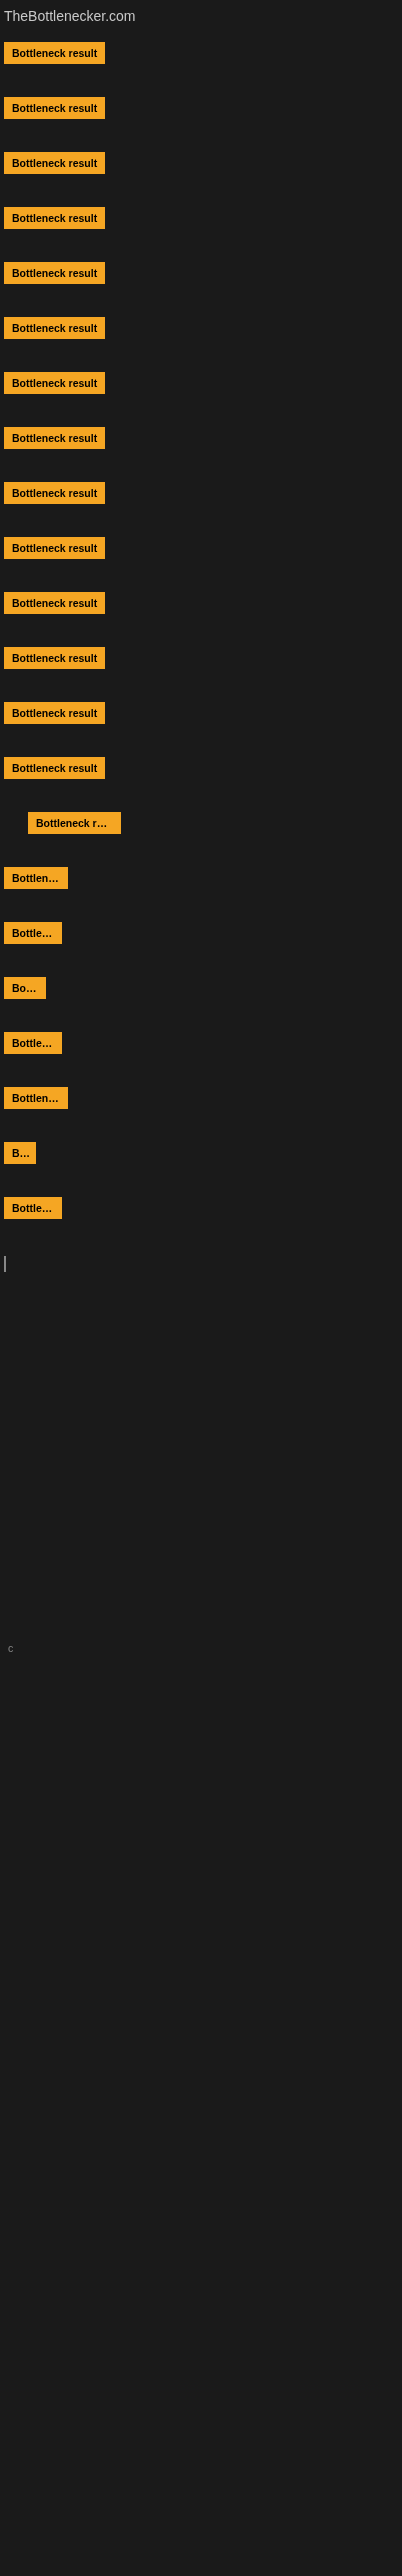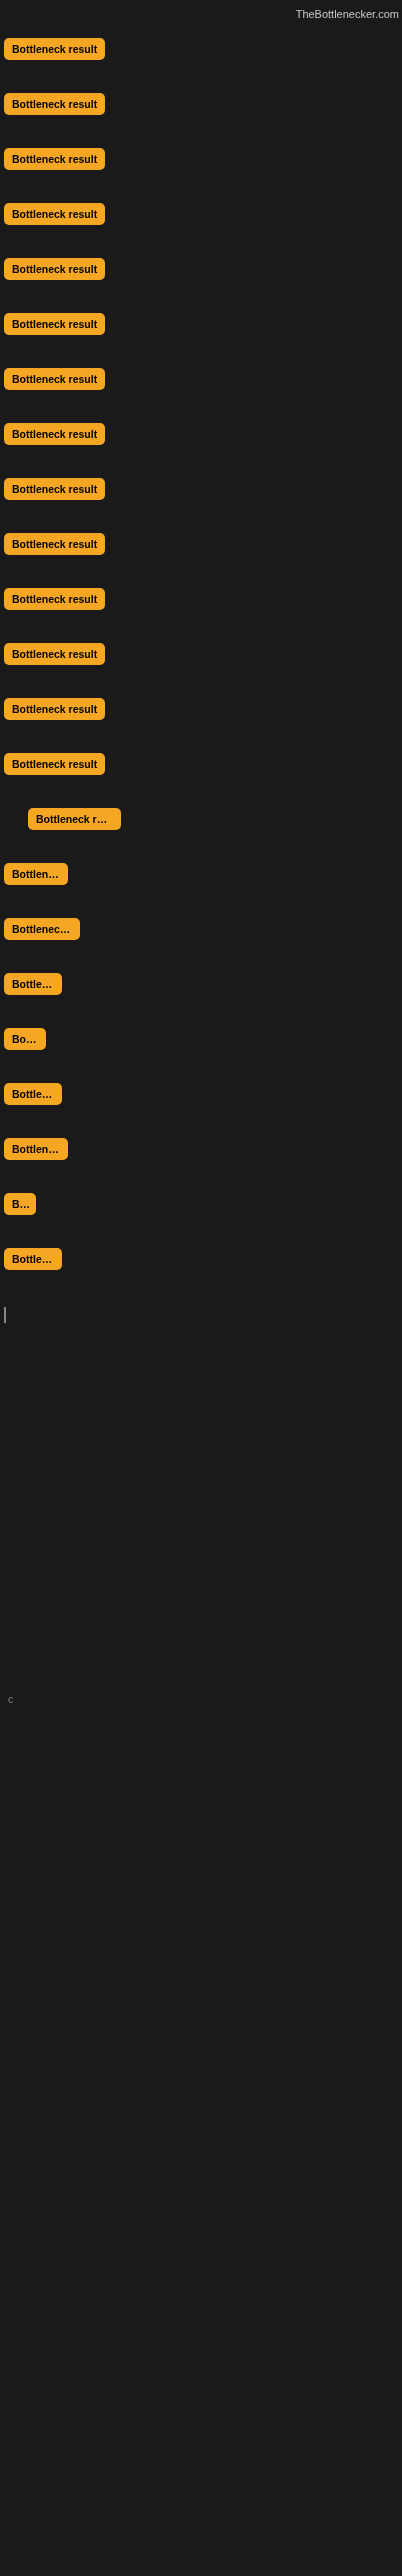--- a/index.html
+++ b/index.html
@@ -8,38 +8,38 @@
       box-sizing: border-box;
     }
     body {
       width: 403px;
       min-height: 2576px;
       background-color: #1a1a1a;
       font-family: Arial, sans-serif;
       position: relative;
     }
     .site-title {
-      text-align: right;
+      text-align: left;
       color: #c8c8c8;
-      font-size: 11px;
+      font-size: 14px;
       padding: 8px 0 12px 0;
       font-weight: normal;
     }
     .bottleneck-item {
       margin-bottom: 0;
       padding: 6.4px 0 24px 0;
     }
     .bottleneck-btn {
       display: inline-block;
       background-color: #f5a623;
       color: #000;
       font-size: 10.5px;
       font-weight: bold;
       padding: 4.8px 8px;
-      border-radius: 5px;
+      border-radius: 0;
       cursor: pointer;
       white-space: nowrap;
       overflow: hidden;
       text-overflow: ellipsis;
     }
     .page-container {
       padding: 0 4px;
     }
     .cursor-line {
       width: 1.6px;
@@ -66,21 +66,20 @@
       <div class="bottleneck-item"><div class="bottleneck-btn" style="max-width: 105px;">Bottleneck result</div></div>
       <div class="bottleneck-item"><div class="bottleneck-btn" style="max-width: 105px;">Bottleneck result</div></div>
       <div class="bottleneck-item"><div class="bottleneck-btn" style="max-width: 105px;">Bottleneck result</div></div>
       <div class="bottleneck-item"><div class="bottleneck-btn" style="max-width: 105px;">Bottleneck result</div></div>
       <div class="bottleneck-item"><div class="bottleneck-btn" style="max-width: 105px;">Bottleneck result</div></div>
       <div class="bottleneck-item"><div class="bottleneck-btn" style="max-width: 105px;">Bottleneck result</div></div>
       <div class="bottleneck-item"><div class="bottleneck-btn" style="max-width: 105px;">Bottleneck result</div></div>
       <div class="bottleneck-item"><div class="bottleneck-btn" style="max-width: 105px;">Bottleneck result</div></div>
       <div class="bottleneck-item"><div class="bottleneck-btn" style="max-width: 93px; margin-left: 24px;">Bottleneck resu</div></div>
       <div class="bottleneck-item"><div class="bottleneck-btn" style="max-width: 64px;">Bottleneck</div></div>
-      <div class="bottleneck-item"><div class="bottleneck-btn" style="max-width: 76px;">Bottleneck re</div></div>
       <div class="bottleneck-item"><div class="bottleneck-btn" style="max-width: 58px;">Bottlenec</div></div>
       <div class="bottleneck-item"><div class="bottleneck-btn" style="max-width: 42px;">Bottle</div></div>
       <div class="bottleneck-item"><div class="bottleneck-btn" style="max-width: 58px;">Bottlenec</div></div>
       <div class="bottleneck-item"><div class="bottleneck-btn" style="max-width: 64px;">Bottleneck</div></div>
       <div class="bottleneck-item"><div class="bottleneck-btn" style="max-width: 32px;">Bott</div></div>
       <div class="bottleneck-item"><div class="bottleneck-btn" style="max-width: 58px;">Bottlenec</div></div>
     </div>
 
   <div style="padding: 6.4px 0 48px 0; height: 64px;">
     <div class="cursor-line"></div>

